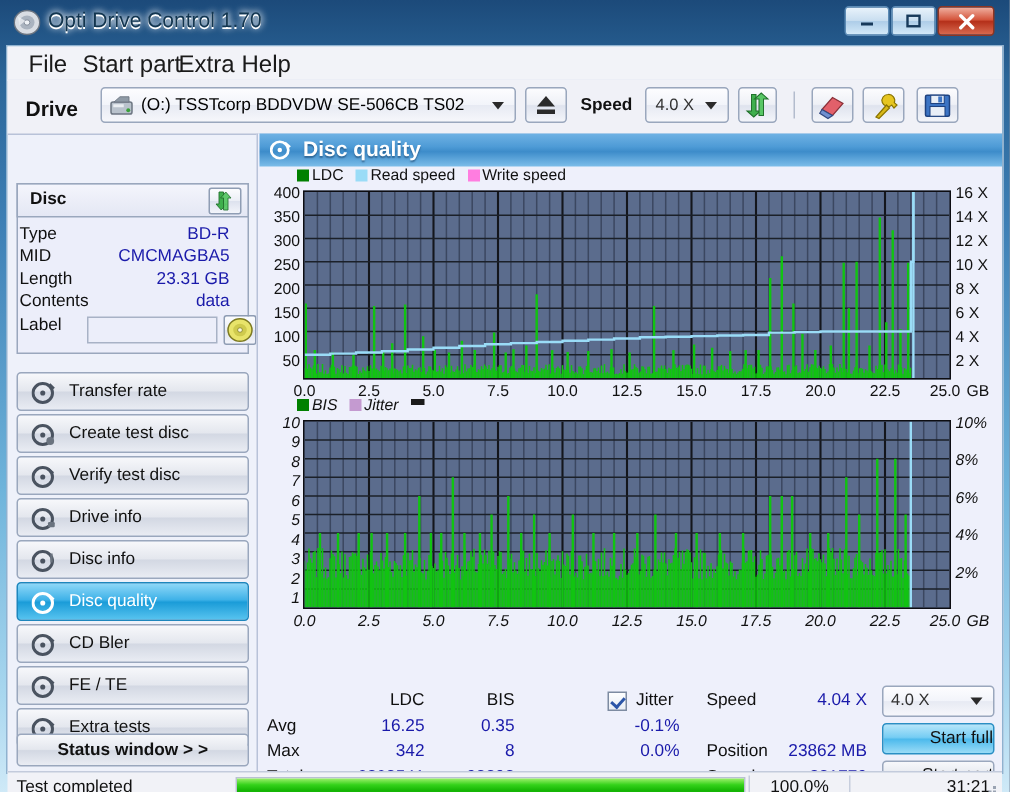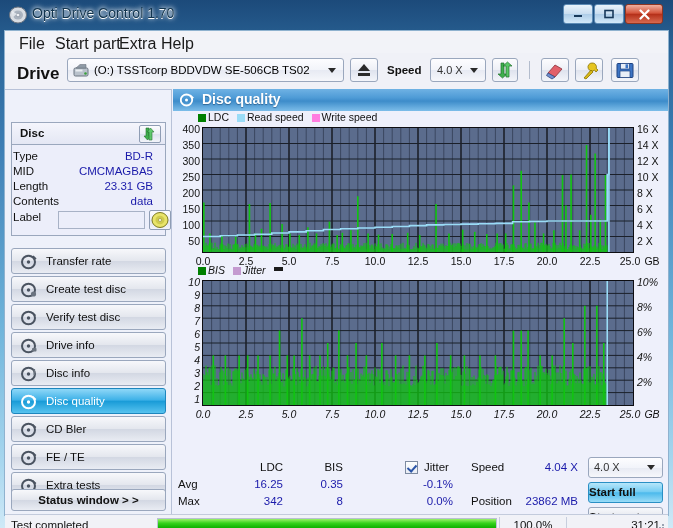--- a/index.html
+++ b/index.html
@@ -54,21 +54,21 @@
   }
   .menu-item{
     position:absolute;top:4px;font-size:16px;color:#1a1a1a;padding:0 6px;
     cursor:default;
   }
   
   #toolbar{
     position:absolute;left:0;top:22px;width:663px;height:36px;
     background:#f0f1f7;border-bottom:1px solid #b8c2d8;
   }
-  #lbl-drive{position:absolute;left:12px;top:11px;font-size:17px;font-weight:bold;color:#111;}
+  #lbl-drive{position:absolute;left:12px;top:11px;font-size:14px;font-weight:bold;color:#111;}
   #drive-combo{
     position:absolute;left:62px;top:5px;width:277px;height:24px;
     background:linear-gradient(180deg,#fdfdff 0%,#f2f4fa 50%,#e7eaf3 51%,#f6f7fb 100%);
     border:1px solid #9aa7bd;border-radius:3px;box-sizing:border-box;
   }
   #drive-icon{position:absolute;left:5px;top:4px;width:16px;height:15px;}
   #drive-text{position:absolute;left:26px;top:5px;font-size:11.5px;color:#000;white-space:nowrap;}
   .combo-arrow{
     position:absolute;right:7px;top:9px;width:0;height:0;
     border-left:4px solid transparent;border-right:4px solid transparent;border-top:5px solid #2a2a2a;
@@ -183,22 +183,22 @@
     border:solid #2b55a8;border-width:0 2px 2px 0;transform:rotate(42deg);
   }
   #speed-combo2{
     position:absolute;left:415px;top:-3px;width:75px;height:21px;
     background:linear-gradient(180deg,#fdfdff 0%,#f2f4fa 50%,#e7eaf3 51%,#f6f7fb 100%);
     border:1px solid #9aa7bd;border-radius:3px;box-sizing:border-box;
   }
   #speed-combo2 .t{position:absolute;left:5px;top:3px;font-size:11px;color:#333;}
   .runbtn{
     position:absolute;left:415px;width:75px;height:21px;
-    border-radius:3px;box-sizing:border-box;text-align:left;
-    font-size:11.5px;font-weight:bold;color:#111;
+    border-radius:3px;box-sizing:border-box;text-align:right;
+    font-size:11.5px;font-weight:normal;color:#111;
   }
   #btn-startfull{
     top:22px;
     background:linear-gradient(180deg,#b7e6fa 0%,#76cdf3 45%,#4dbaec 52%,#9adcf7 100%);
     border:1px solid #2a8fc4;
   }
   #btn-startpart{
     top:47px;
     background:linear-gradient(180deg,#f7f8fb 0%,#e4e7ee 48%,#d3d8e3 52%,#e9ecf3 100%);
     border:1px solid #9aa7bd;

